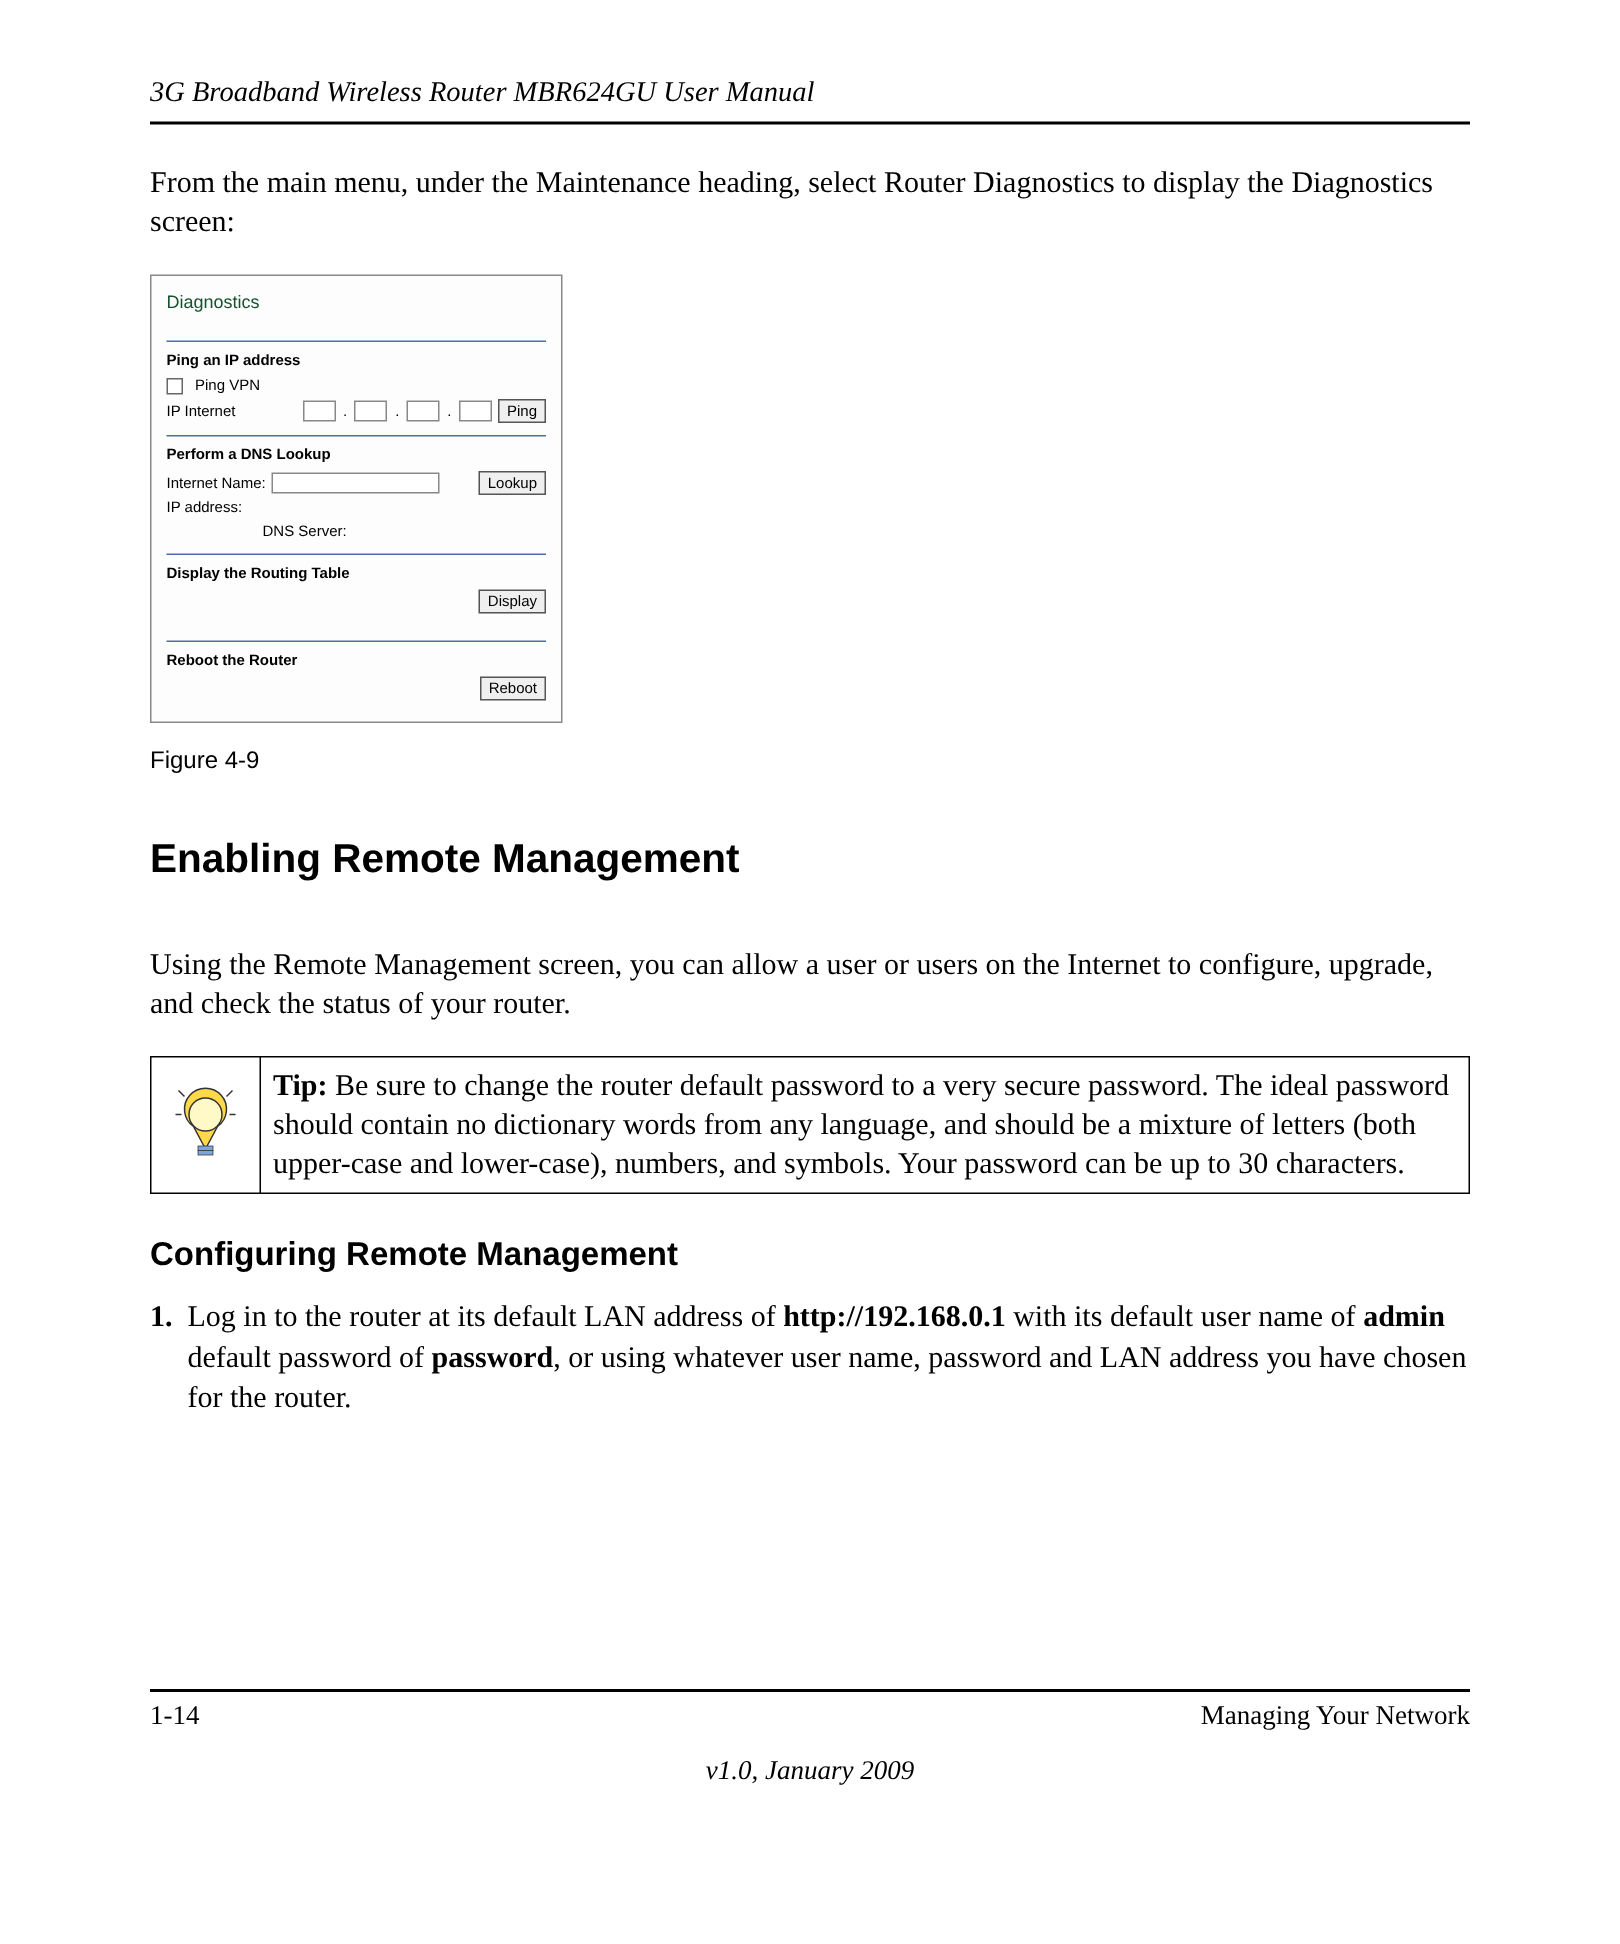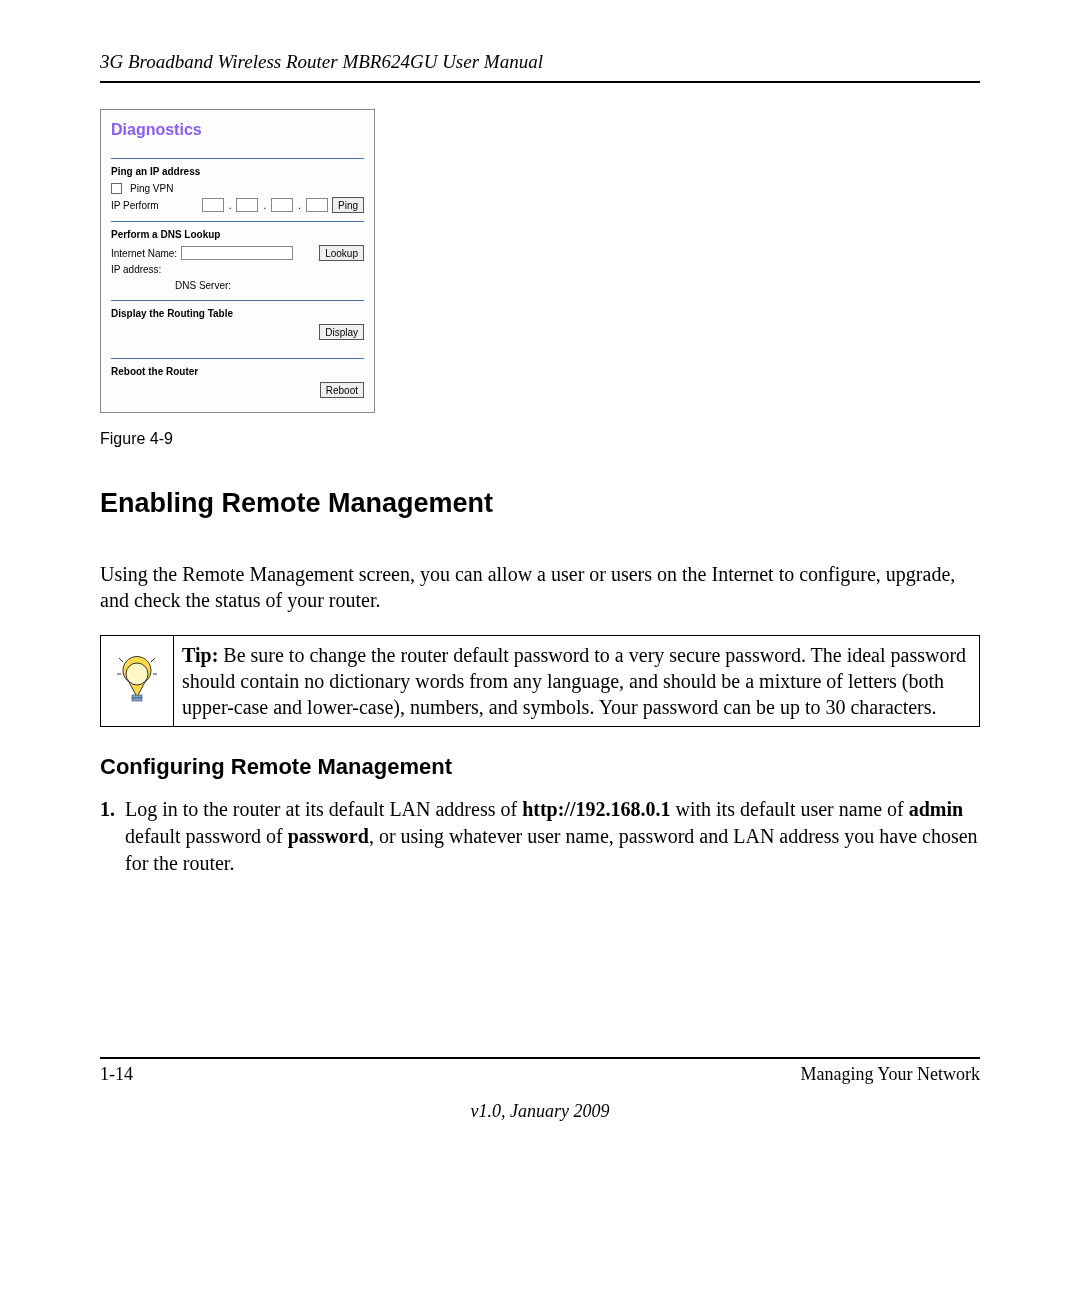--- a/index.html
+++ b/index.html
@@ -37,23 +37,23 @@
     border: 1px solid #888;
     background: #fdfdfd;
     font-family: Arial, Helvetica, sans-serif;
     font-size: 10px;
     color: #000;
     padding: 10px 10px 14px 10px;
     box-sizing: border-box;
     margin-bottom: 16px;
   }
   .diag-panel .panel-title {
-    color: #8b5cf6;
-    font-size: 16px;
-    font-weight: bold;
+    color: #14532d;
+    font-size: 12px;
+    font-weight: normal;
     margin-bottom: 18px;
   }
   .section-sep {
     border: none;
     border-top: 1px solid #4a6fa7;
     margin: 8px 0 6px 0;
   }
   .sec-heading {
     font-weight: bold;
     font-size: 10px;
@@ -181,32 +181,33 @@
     margin-top: 14px;
   }
 </style>
 </head>
 <body>
 
 <div class="page">
   <div class="doc-title">3G Broadband Wireless Router MBR624GU User Manual</div>
   <hr class="hr-top">
 
+  <div class="intro">From the main menu, under the Maintenance heading, select Router Diagnostics to display the Diagnostics screen:</div>
 
   <div class="diag-panel">
     <div class="panel-title">Diagnostics</div>
 
     <hr class="section-sep">
     <div class="sec-heading">Ping an IP address</div>
     <div class="row">
       <span class="chk"></span>
       <span class="lbl">Ping VPN</span>
     </div>
     <div class="row">
-      <span class="lbl">IP Perform</span>
+      <span class="lbl">IP Internet</span>
       <span class="spacer"></span>
       <input class="octet" style="">
       <span class="dot">.</span>
       <input class="octet" style="">
       <span class="dot">.</span>
       <input class="octet" style="">
       <span class="dot">.</span>
       <input class="octet" style="">
       <button class="sm-btn">Ping</button>
     </div>

